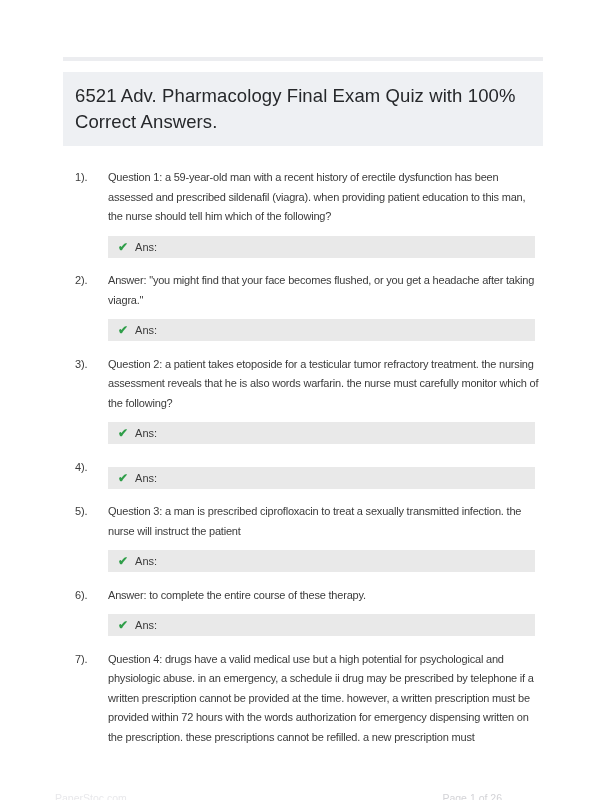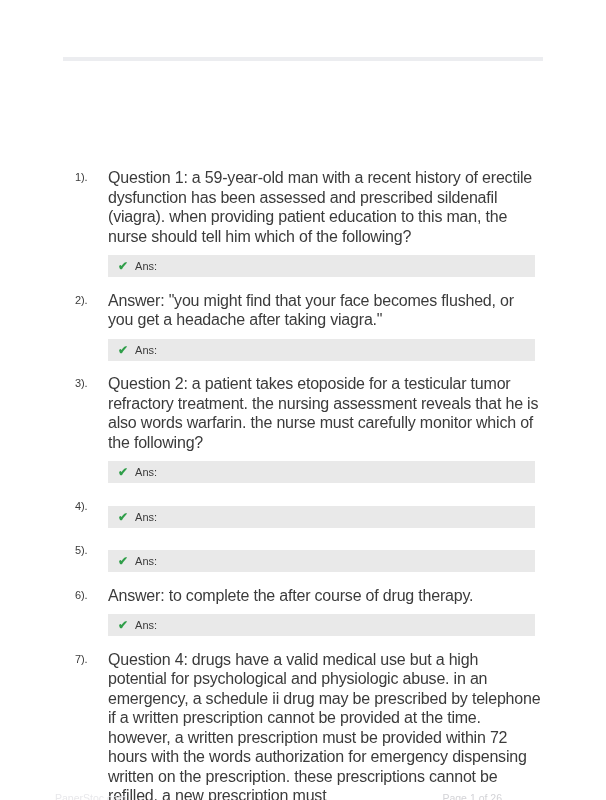--- a/index.html
+++ b/index.html
@@ -33,21 +33,21 @@
     position: absolute; left: 63px; top: 168px; width: 480px;
   }
   .qa-item { display: flex; margin-bottom: 13.5px; }
   .qa-num {
     margin-left: 12px; width: 33px; flex: 0 0 33px;
     font-size: 11px; color: #3b3b3b; line-height: 19.5px;
     letter-spacing: -0.2px;
   }
   .qa-body { flex: 1; min-width: 0; }
   .qa-text {
-    margin: 0; font-size: 16px; line-height: 19.5px;
+    margin: 0; font-size: 11px; line-height: 19.5px;
     color: #3b3b3b; letter-spacing: -0.2px; padding-right: 2px;
   }
   .ans-bar {
     margin-top: 9px; margin-right: 8px;
     background: #e9e9e9;
     padding: 4px 10px;
     display: flex; align-items: center; gap: 7px;
     font-size: 11px; line-height: 14px; color: #3b3b3b;
   }
   .check-icon {
@@ -61,20 +61,23 @@
   .watermark { position: absolute; left: 55px; color: #e8e8eb; }
   .page-info { position: absolute; right: 58px; color: #d3d3d7; }
 </style>
 </head>
 <body>
 
 <div class="page">
 
   <div class="top-rule"></div>
 
+  <div class="title-box">
+    <h1>6521 Adv. Pharmacology Final Exam Quiz with 100% Correct Answers.</h1>
+  </div>
 
   <div class="content">
 
     <div class="qa-item">
       <div class="qa-num">1).</div>
       <div class="qa-body">
         <p class="qa-text">Question 1: a 59-year-old man with a recent history of erectile dysfunction has been assessed and prescribed sildenafil (viagra). when providing patient education to this man, the nurse should tell him which of the following?</p>
         <div class="ans-bar">
           <span class="check-icon">✔</span>
           <span class="ans-label">Ans:</span>
@@ -110,31 +113,32 @@
         <div class="ans-bar">
           <span class="check-icon">✔</span>
           <span class="ans-label">Ans:</span>
         </div>
       </div>
     </div>
 
     <div class="qa-item">
       <div class="qa-num">5).</div>
       <div class="qa-body">
+        <p class="qa-text">Question 3: a man is prescribed ciprofloxacin to treat a sexually transmitted infection. the nurse will instruct the patient</p>
         <div class="ans-bar">
           <span class="check-icon">✔</span>
           <span class="ans-label">Ans:</span>
         </div>
       </div>
     </div>
 
     <div class="qa-item">
       <div class="qa-num">6).</div>
       <div class="qa-body">
-        <p class="qa-text">Answer: to complete the after course of drug therapy.</p>
+        <p class="qa-text">Answer: to complete the entire course of these therapy.</p>
         <div class="ans-bar">
           <span class="check-icon">✔</span>
           <span class="ans-label">Ans:</span>
         </div>
       </div>
     </div>
 
     <div class="qa-item">
       <div class="qa-num">7).</div>
       <div class="qa-body">

